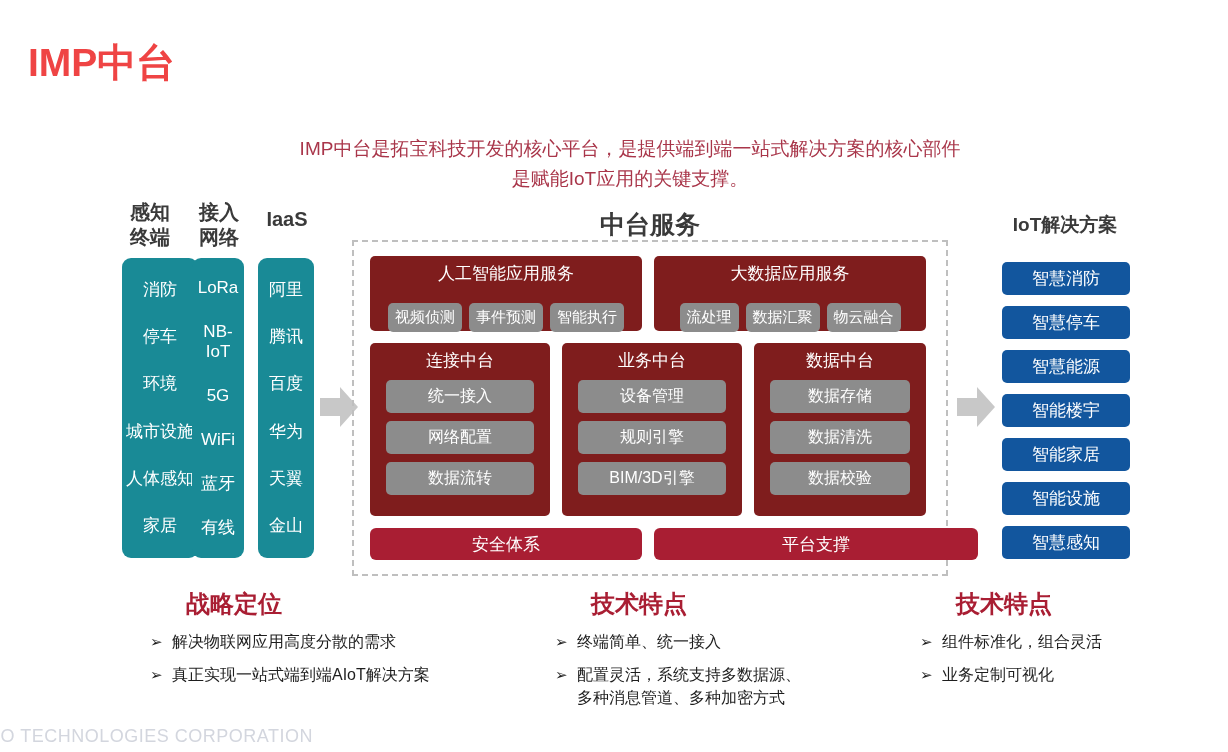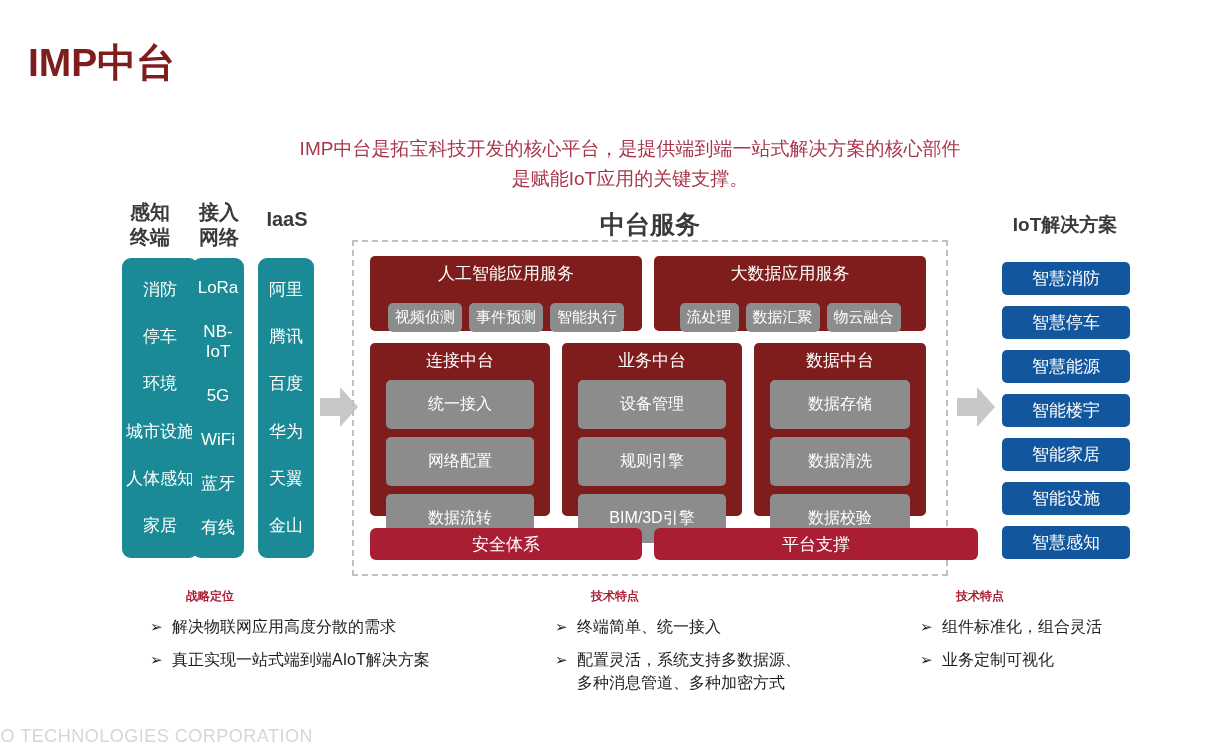--- a/index.html
+++ b/index.html
@@ -18,21 +18,21 @@
     overflow: hidden;
   }
 
   
   .slide-title {
     position: absolute;
     left: 28px;
     top: 42px;
     font-size: 39px;
     font-weight: bold;
-    color: #7f1d1d;
+    color: #ef4444;
     letter-spacing: 0px;
     line-height: 1.1;
   }
 
   
   .subtitle {
     position: absolute;
     left: 180px;
     top: 134px;
     width: 900px;
@@ -148,21 +148,21 @@
     text-align: center;
     white-space: nowrap;
   }
   .pill-stack {
     display: flex;
     flex-direction: column;
     align-items: stretch;
     gap: 8px;
     margin: 8px 16px 0 16px;
   }
-  .pill-stack .pill { padding: 14px 4px; font-size: 16px; }
+  .pill-stack .pill { padding: 6px 4px; font-size: 16px; }
 
   
   .app-ai   { left: 16px;  top: 14px; width: 272px; height: 75px; }
   .app-data { left: 300px; top: 14px; width: 272px; height: 75px; }
 
   
   .mid-1 { left: 16px;  top: 101px; width: 180px; height: 173px; }
   .mid-2 { left: 208px; top: 101px; width: 180px; height: 173px; }
   .mid-3 { left: 400px; top: 101px; width: 172px; height: 173px; }
 
@@ -198,21 +198,21 @@
     display: flex;
     align-items: center;
     justify-content: center;
   }
 
   
   .bottom-sec { position: absolute; }
   .bottom-title {
     color: #A91E33;
     font-weight: bold;
-    font-size: 12px;
+    font-size: 24px;
     margin: 0 0 10px 0;
     font-family: Liberation Serif, serif;
   }
   .bullet {
     display: flex;
     align-items: flex-start;
     margin-bottom: 10px;
     color: #1E1E1E;
     font-size: 16px;
     line-height: 23px;

